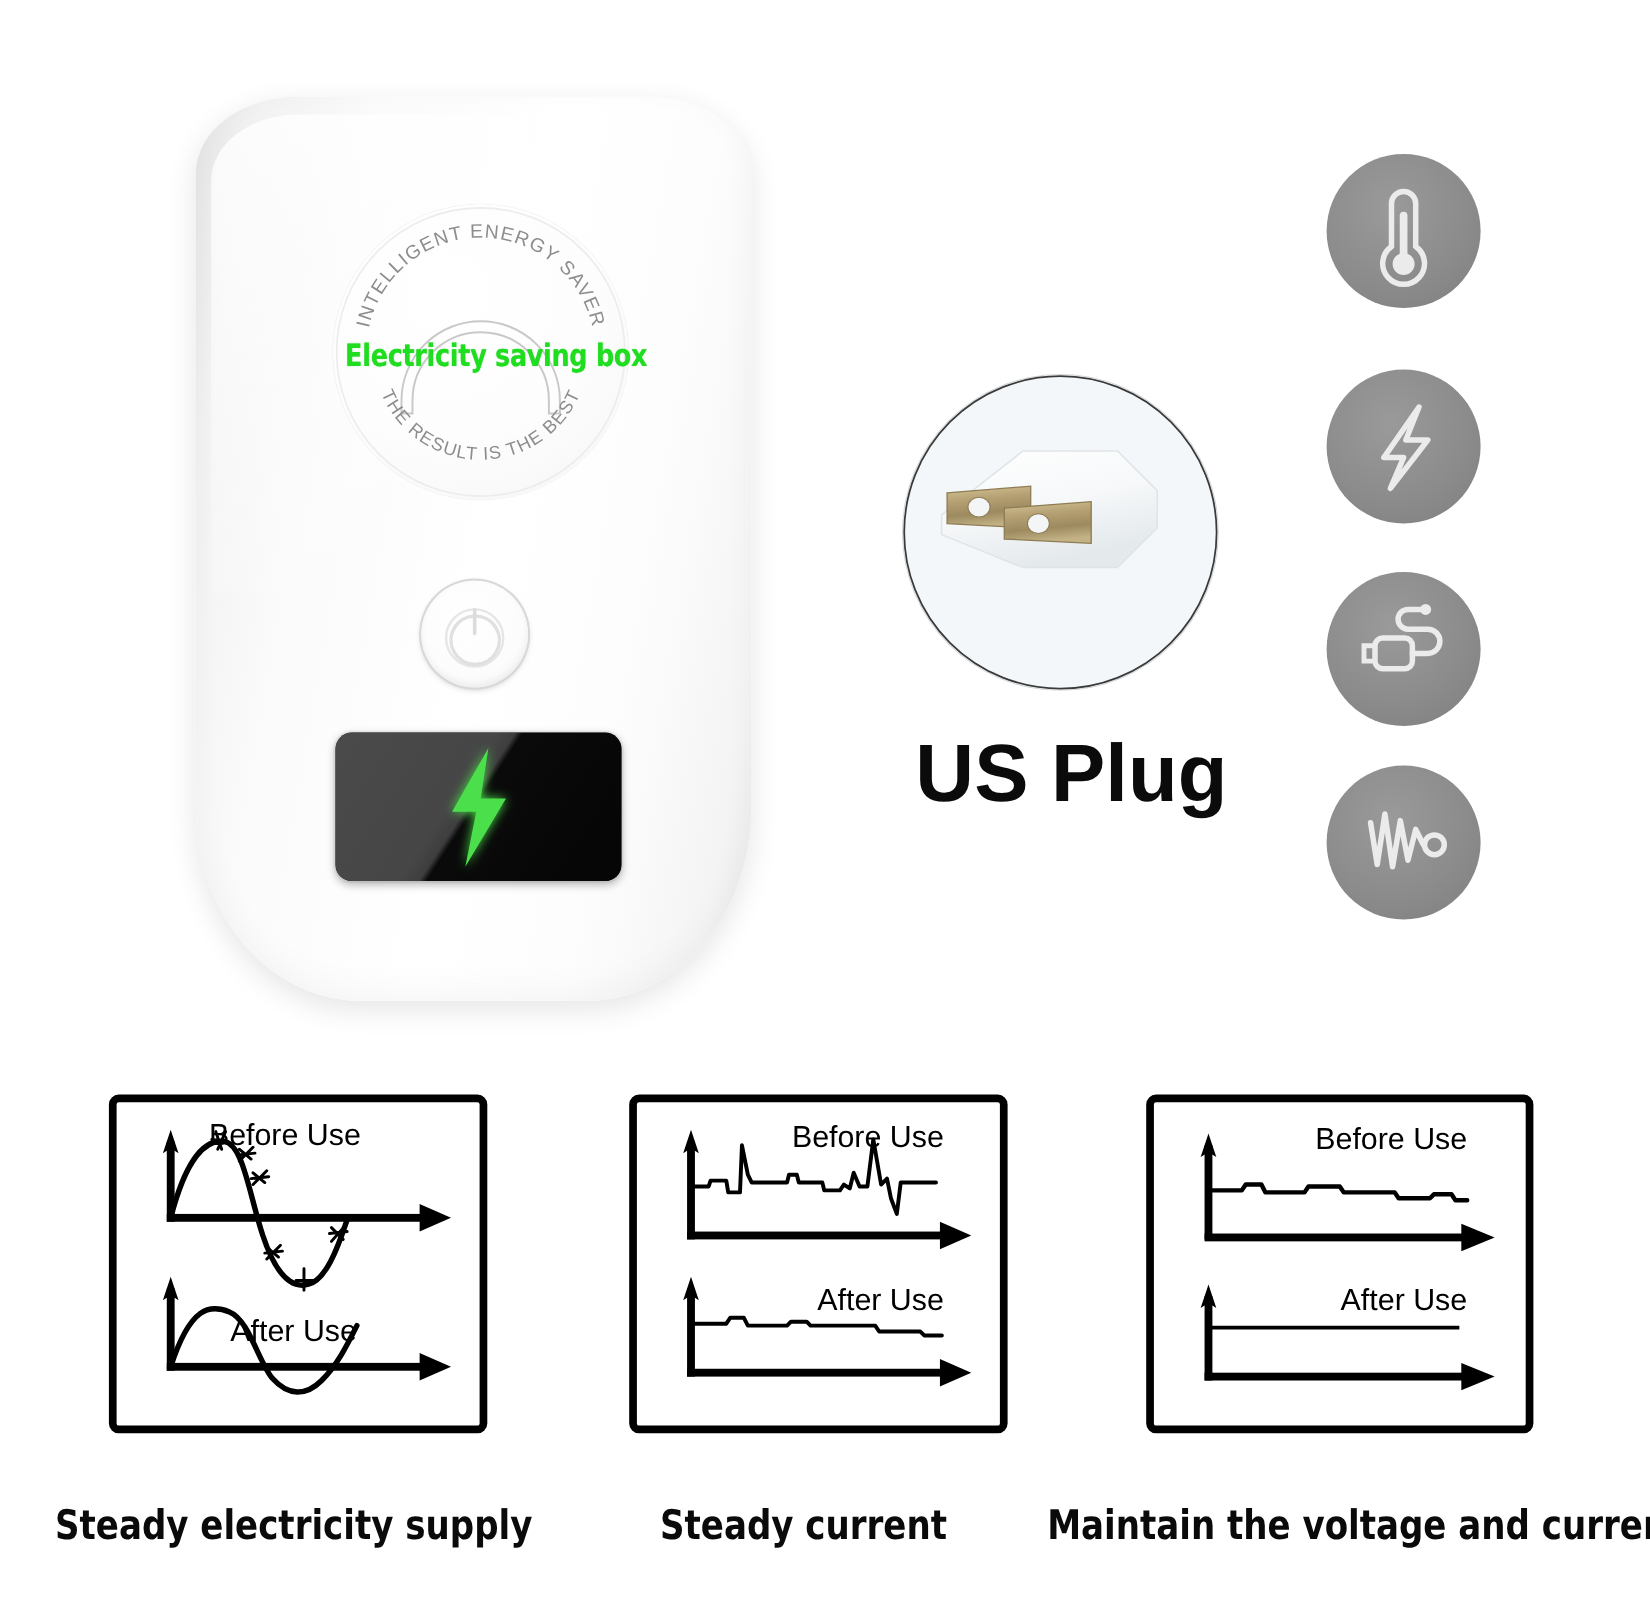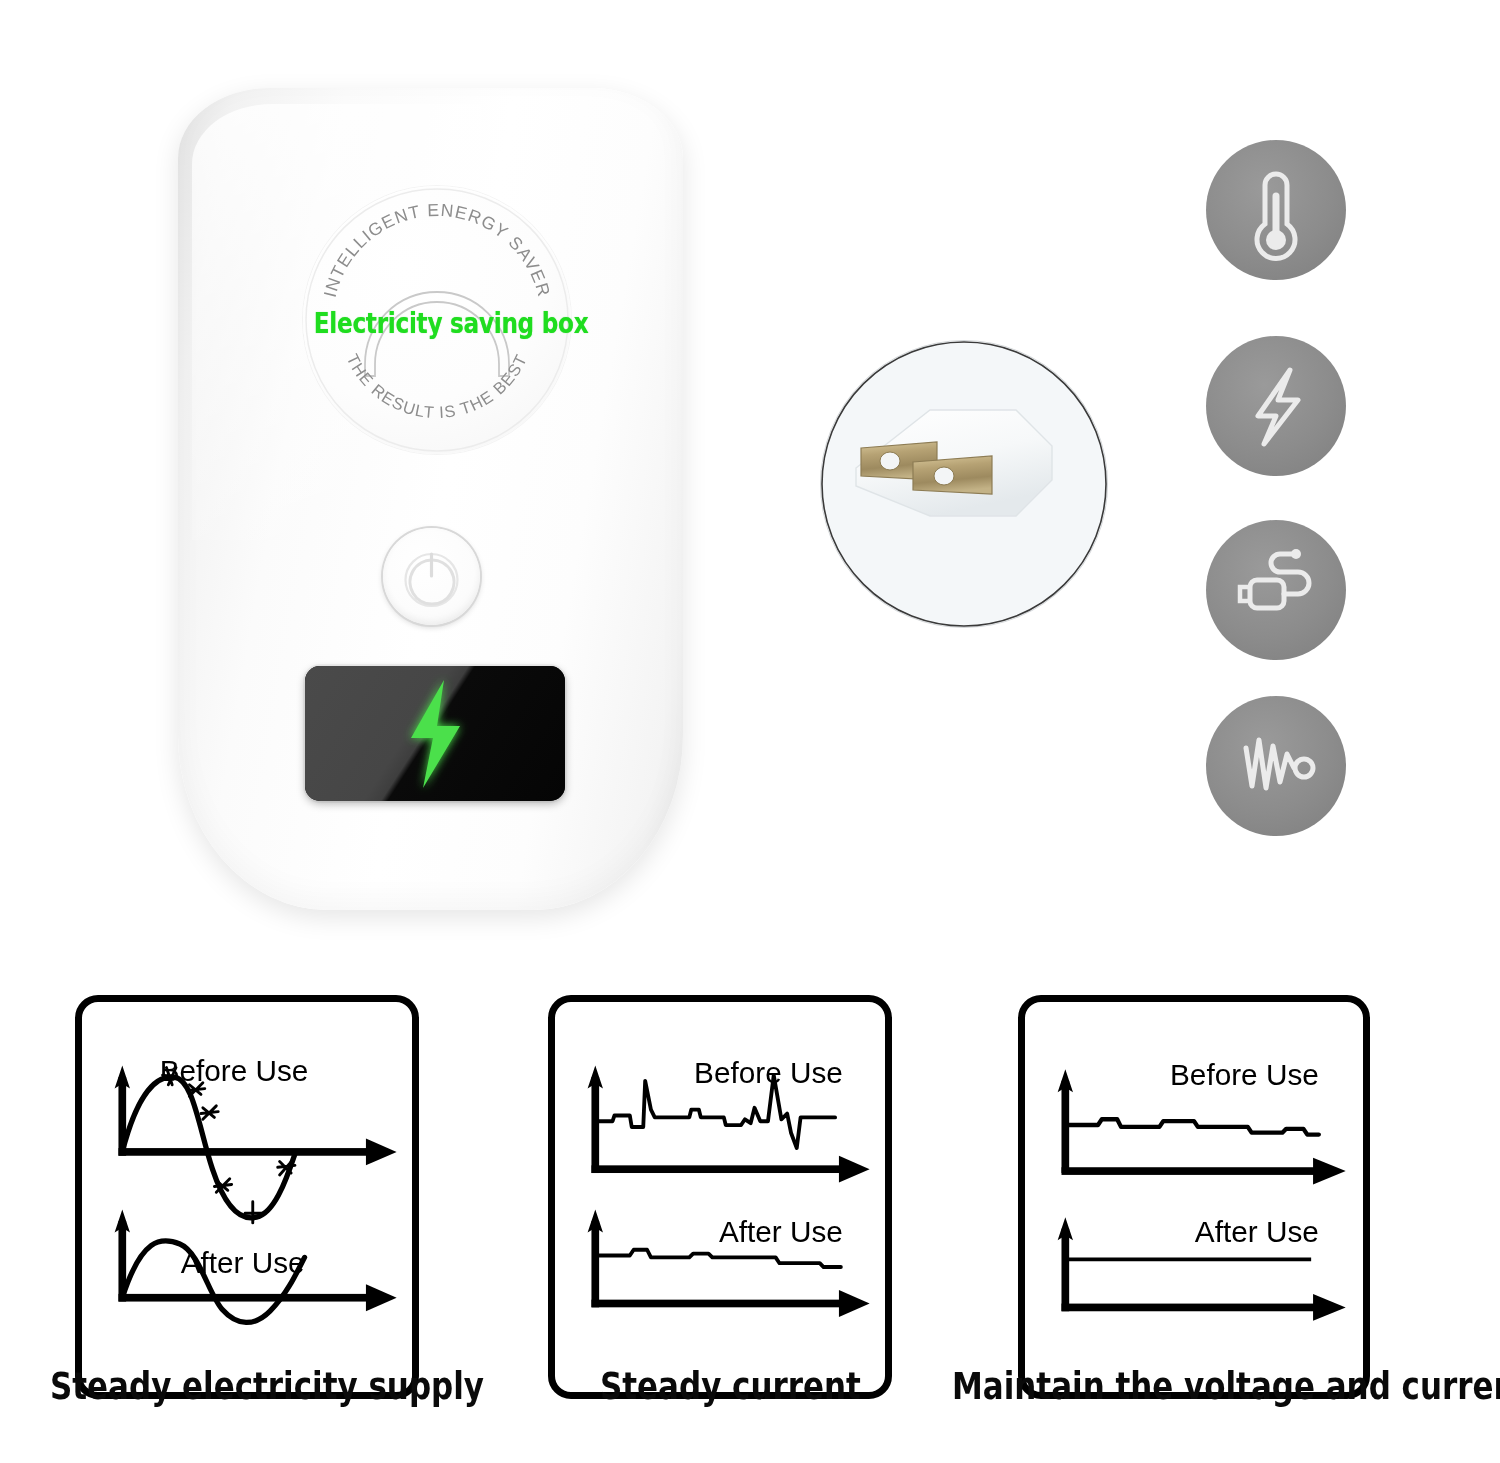--- a/index.html
+++ b/index.html
@@ -105,23 +105,24 @@
   .feature-icon svg { position: absolute; inset: 0; width: 100%; height: 100%; }
   .fi-0 { top: 0px; }
   .fi-1 { top: 196px; }
   .fi-2 { top: 380px; }
   .fi-3 { top: 556px; }
 
   
   #panels { position: absolute; left: 0; top: 995px; width: 1500px; height: 470px; }
   .panel {
     position: absolute; top: 0;
-    width: 344px; height: 404px;
-    border: 7px solid #000; border-radius: 23px;
+    width: 344px; height: 308px;
+    border: 7px solid #000; border-radius: 9px;
     background: #fff;
+    margin-left: 24px;
   }
   .panel svg { position: absolute; inset: 0; width: 100%; height: 100%; }
   .panel-0 { left: 75px; }
   .panel-1 { left: 548px; }
   .panel-2 { left: 1018px; width: 352px; }
 
   .panel-caption {
     position: absolute; top: 370px;
     font-family: "DejaVu Sans Condensed", "Liberation Sans Narrow", "Liberation Sans", sans-serif;
     font-size: 37px; font-weight: 700; color: #0a0a0a;
@@ -212,20 +213,21 @@
         <ellipse cx="70" cy="121" rx="10" ry="9" fill="#f3f5f6" stroke="#8d7c54" stroke-width="1"></ellipse>
       </g>
 
       <g>
         <path d="M 93 122 L 172 116 L 172 154 L 93 150 Z" fill="url(#brass)" stroke="#8d7c54" stroke-width="1.2"></path>
         <ellipse cx="124" cy="136" rx="10" ry="9" fill="#f3f5f6" stroke="#8d7c54" stroke-width="1"></ellipse>
       </g>
       <circle cx="144" cy="144" r="142" fill="none" stroke="#3a3a3a" stroke-width="1.6"></circle>
     </svg>
   </div>
+  <div class="plug-label">US Plug</div>
 </div>
 
 <div id="feature-icons">
 
   <div class="feature-icon fi-0">
     <svg viewBox="0 0 140 140">
       <path d="M 70 34 a 11 11 0 0 1 11 11 v 39 a 19 19 0 1 1 -22 0 v -39 a 11 11 0 0 1 11 -11 z" fill="none" stroke="#ebebeb" stroke-width="5"></path>
       <path d="M 70 56 v 38" stroke="#ebebeb" stroke-width="7" stroke-linecap="round"></path>
       <circle cx="70" cy="100" r="10" fill="#ebebeb"></circle>
     </svg>

